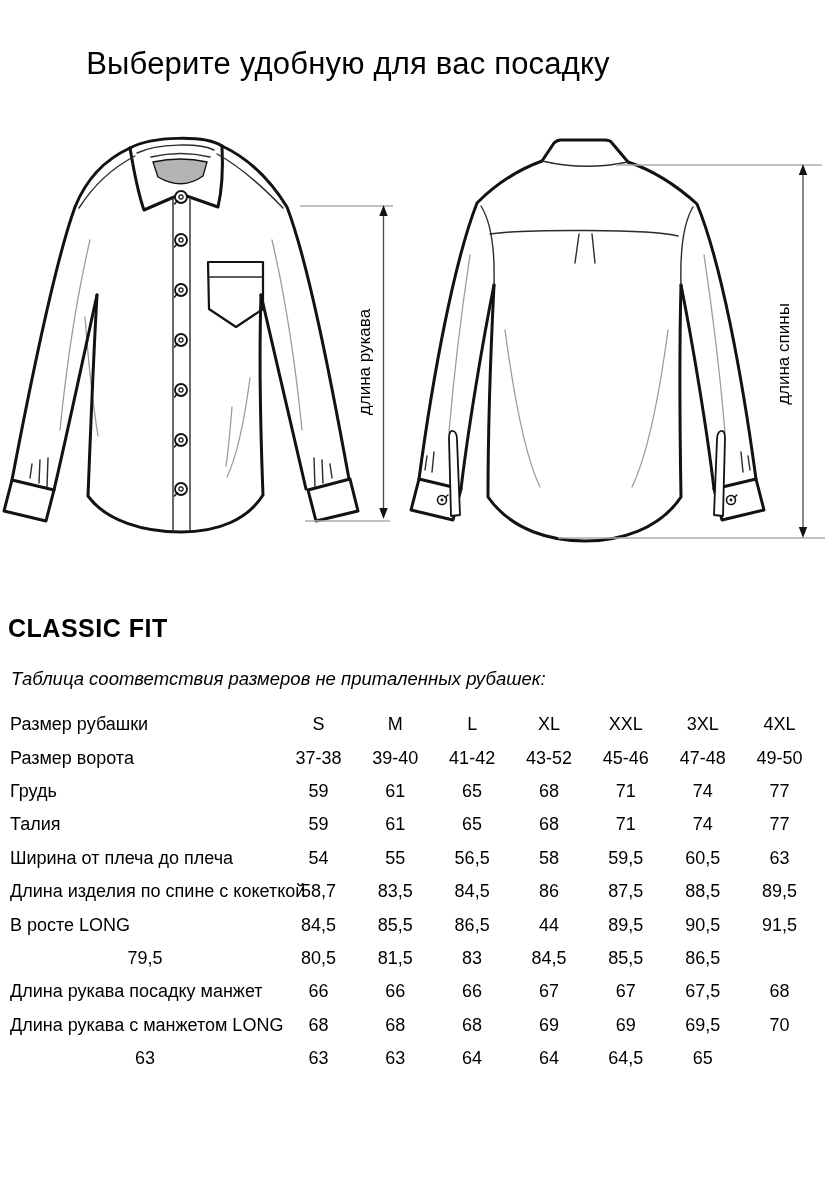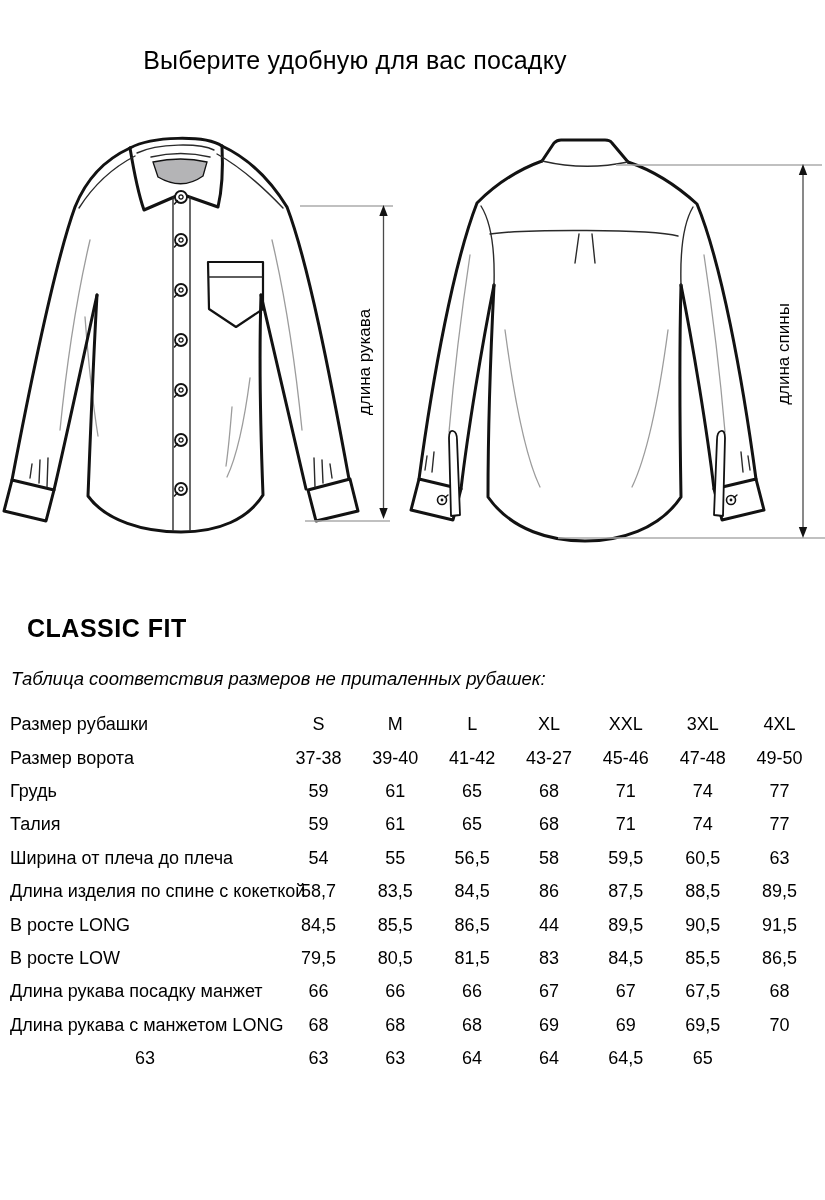--- a/index.html
+++ b/index.html
@@ -3,35 +3,35 @@
 <meta charset="utf-8">
 <style>
   html,body{margin:0;padding:0;background:#fff;}
   body{
     width:825px;height:1200px;position:relative;overflow:hidden;
     font-family:"Liberation Sans",sans-serif;color:#000;
     -webkit-font-smoothing:antialiased;
   }
   .page-title{
     position:absolute;top:46px;left:0;width:696px;
-    text-align:center;font-size:25px;font-weight:400;letter-spacing:.2px;margin-left:7px;
+    text-align:center;font-size:31px;font-weight:400;letter-spacing:.2px;
   }
   .figure{position:absolute;top:130px;left:0;width:825px;height:480px;}
   .figure svg{display:block;width:825px;height:480px;}
   svg text.dim-label{font:17px "Liberation Sans",sans-serif;fill:#000;}
   .outline{fill:none;stroke:#121212;stroke-width:3;stroke-linecap:round;stroke-linejoin:round;}
   .outline2{fill:none;stroke:#121212;stroke-width:2.2;stroke-linecap:round;stroke-linejoin:round;}
   .thin{fill:none;stroke:#2a2a2a;stroke-width:1.4;stroke-linecap:round;}
   .crease{fill:none;stroke:#9c9c9c;stroke-width:1.3;stroke-linecap:round;}
   .cuff{fill:#fff;stroke:#121212;stroke-width:3;stroke-linejoin:round;}
   .extline{stroke:#ababab;stroke-width:1.6;}
   .dimline{stroke:#4a4a4a;stroke-width:1.3;}
   .dimarrow{fill:#121212;stroke:none;}
   .section-heading{
-    position:absolute;top:614px;left:27px;
+    position:absolute;top:614px;left:8px;
     font-size:25px;font-weight:700;letter-spacing:.5px;
   }
   .section-subtitle{
     position:absolute;top:668px;left:11px;font-size:18.5px;font-style:italic;
   }
   .size-table{position:absolute;top:708px;left:10px;width:808px;font-size:18px;}
   .trow{display:grid;grid-template-columns:270px repeat(7,1fr);height:33.4px;align-items:center;}
   .tlabel{text-align:left;white-space:nowrap;}
   .tcell{text-align:center;white-space:nowrap;}
 </style>
@@ -195,21 +195,21 @@
       <div class="tcell">XL</div>
       <div class="tcell">XXL</div>
       <div class="tcell">3XL</div>
       <div class="tcell">4XL</div>
     </div>
     <div class="trow">
     <div class="tlabel">Размер ворота</div>
   <div class="tcell">37-38</div>
       <div class="tcell">39-40</div>
       <div class="tcell">41-42</div>
-      <div class="tcell">43-27</div>
+      <div class="tcell">43-52</div>
       <div class="tcell">45-46</div>
       <div class="tcell">47-48</div>
       <div class="tcell">49-50</div>
     </div>
     <div class="trow">
     <div class="tlabel">Грудь</div>
   <div class="tcell">59</div>
       <div class="tcell">61</div>
       <div class="tcell">65</div>
       <div class="tcell">68</div>
@@ -251,21 +251,20 @@
     <div class="tlabel">В росте LONG</div>
   <div class="tcell">84,5</div>
       <div class="tcell">85,5</div>
       <div class="tcell">86,5</div>
       <div class="tcell">44</div>
       <div class="tcell">89,5</div>
       <div class="tcell">90,5</div>
       <div class="tcell">91,5</div>
     </div>
     <div class="trow">
-    <div class="tlabel">В росте LOW</div>
   <div class="tcell">79,5</div>
       <div class="tcell">80,5</div>
       <div class="tcell">81,5</div>
       <div class="tcell">83</div>
       <div class="tcell">84,5</div>
       <div class="tcell">85,5</div>
       <div class="tcell">86,5</div>
     </div>
     <div class="trow">
     <div class="tlabel">Длина рукава посадку манжет</div>

